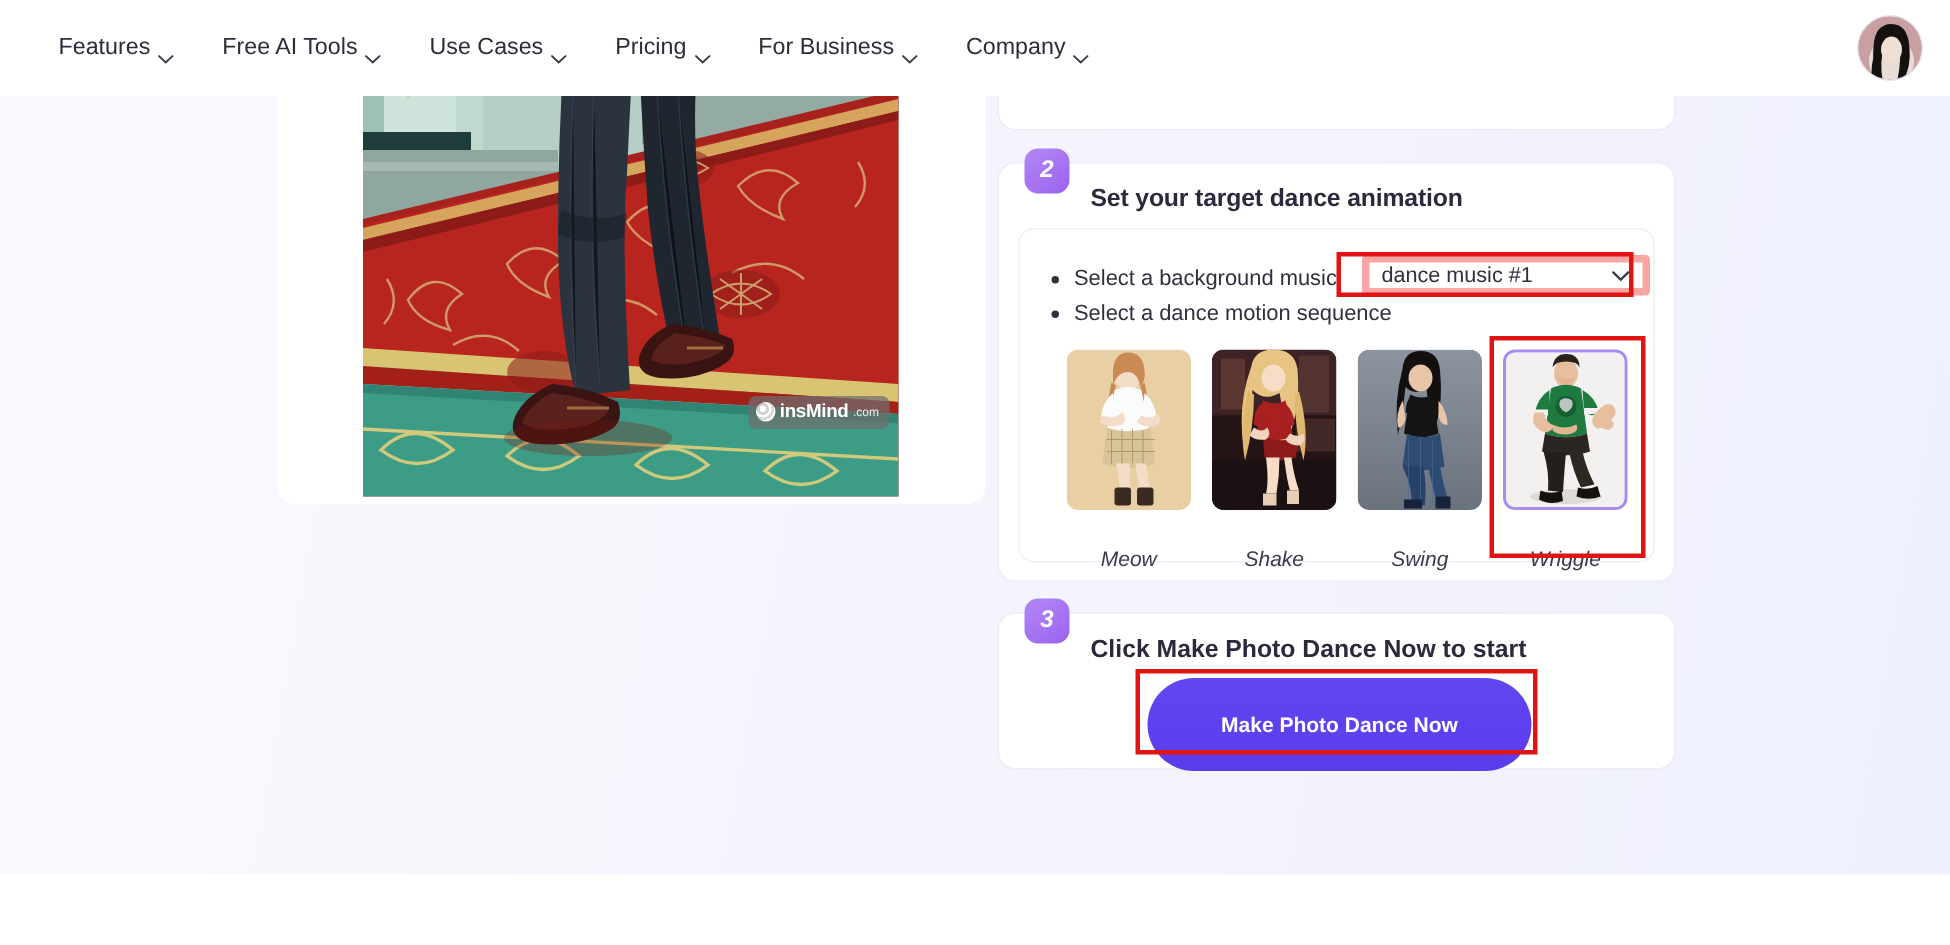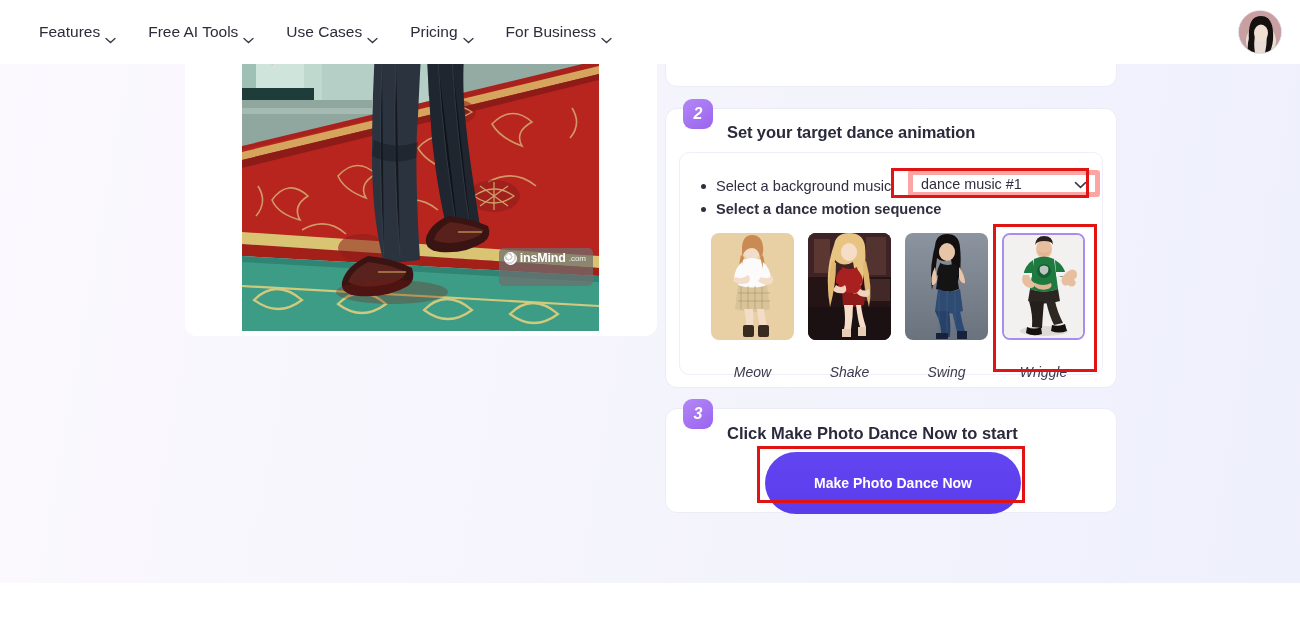--- a/index.html
+++ b/index.html
@@ -116,21 +116,21 @@
     background: #8f2b21;
   }
   .wm {
     position: absolute;
     right: 6px; bottom: 45px;
     display: flex;
     align-items: center;
     gap: 3px;
     background: rgba(110,110,110,0.72);
     border-radius: 5px;
-    padding: 3px 7px 21px 5px;
+    padding: 3px 7px 5px 5px;
   }
   .wm-ring {
     width: 13px; height: 13px;
     border-radius: 50%;
     background: radial-gradient(circle at 35% 35%, #ffffff 0 18%, #cfcfcf 19% 33%, #ffffff 34% 48%, #d8d8d8 49% 64%, #ffffff 65% 100%);
   }
   .wm-txt { font-size: 12.5px; color: #fff; font-weight: 700; letter-spacing: -0.2px; }
   .wm-sub { font-size: 8px; color: #efefef; font-weight: 400; }
 
   .card {
@@ -207,21 +207,21 @@
     color: #2f2f40;
   }
   .bullet-row .dot {
     width: 5px; height: 5px;
     border-radius: 50%;
     background: #2f2f40;
     margin-right: 10px;
     flex: none;
   }
   .b1 { left: 21px; top: 25px; justify-content: center; }
-  .b2 { left: 21px; top: 48px; font-weight: bold; }
+  .b2 { left: 21px; top: 48px; }
 
   .select-box {
     position: absolute;
     left: 228px; top: 17px;
     width: 192px; height: 27px;
     background: #ffffff;
     border: 5px solid #fca5a5;
     border-radius: 3px;
     display: flex;
     align-items: center;
@@ -336,20 +336,28 @@
       <div class="nav-item">
         <span>Pricing</span>
         <span class="chev">
           <svg width="11" height="7" viewBox="0 0 11 7">
               <path d="M1 1.4 L5.5 5.6 L10 1.4" fill="none" stroke="#3a3a46" stroke-width="1.3" stroke-linecap="round"></path>
             </svg>
         </span>
       </div>
       <div class="nav-item">
         <span>For Business</span>
+        <span class="chev">
+          <svg width="11" height="7" viewBox="0 0 11 7">
+              <path d="M1 1.4 L5.5 5.6 L10 1.4" fill="none" stroke="#3a3a46" stroke-width="1.3" stroke-linecap="round"></path>
+            </svg>
+        </span>
+      </div>
+      <div class="nav-item">
+        <span>Company</span>
         <span class="chev">
           <svg width="11" height="7" viewBox="0 0 11 7">
               <path d="M1 1.4 L5.5 5.6 L10 1.4" fill="none" stroke="#3a3a46" stroke-width="1.3" stroke-linecap="round"></path>
             </svg>
         </span>
       </div>
     </div>
 
     <div class="avatar">
       <svg width="44" height="44" viewBox="0 0 44 44">

